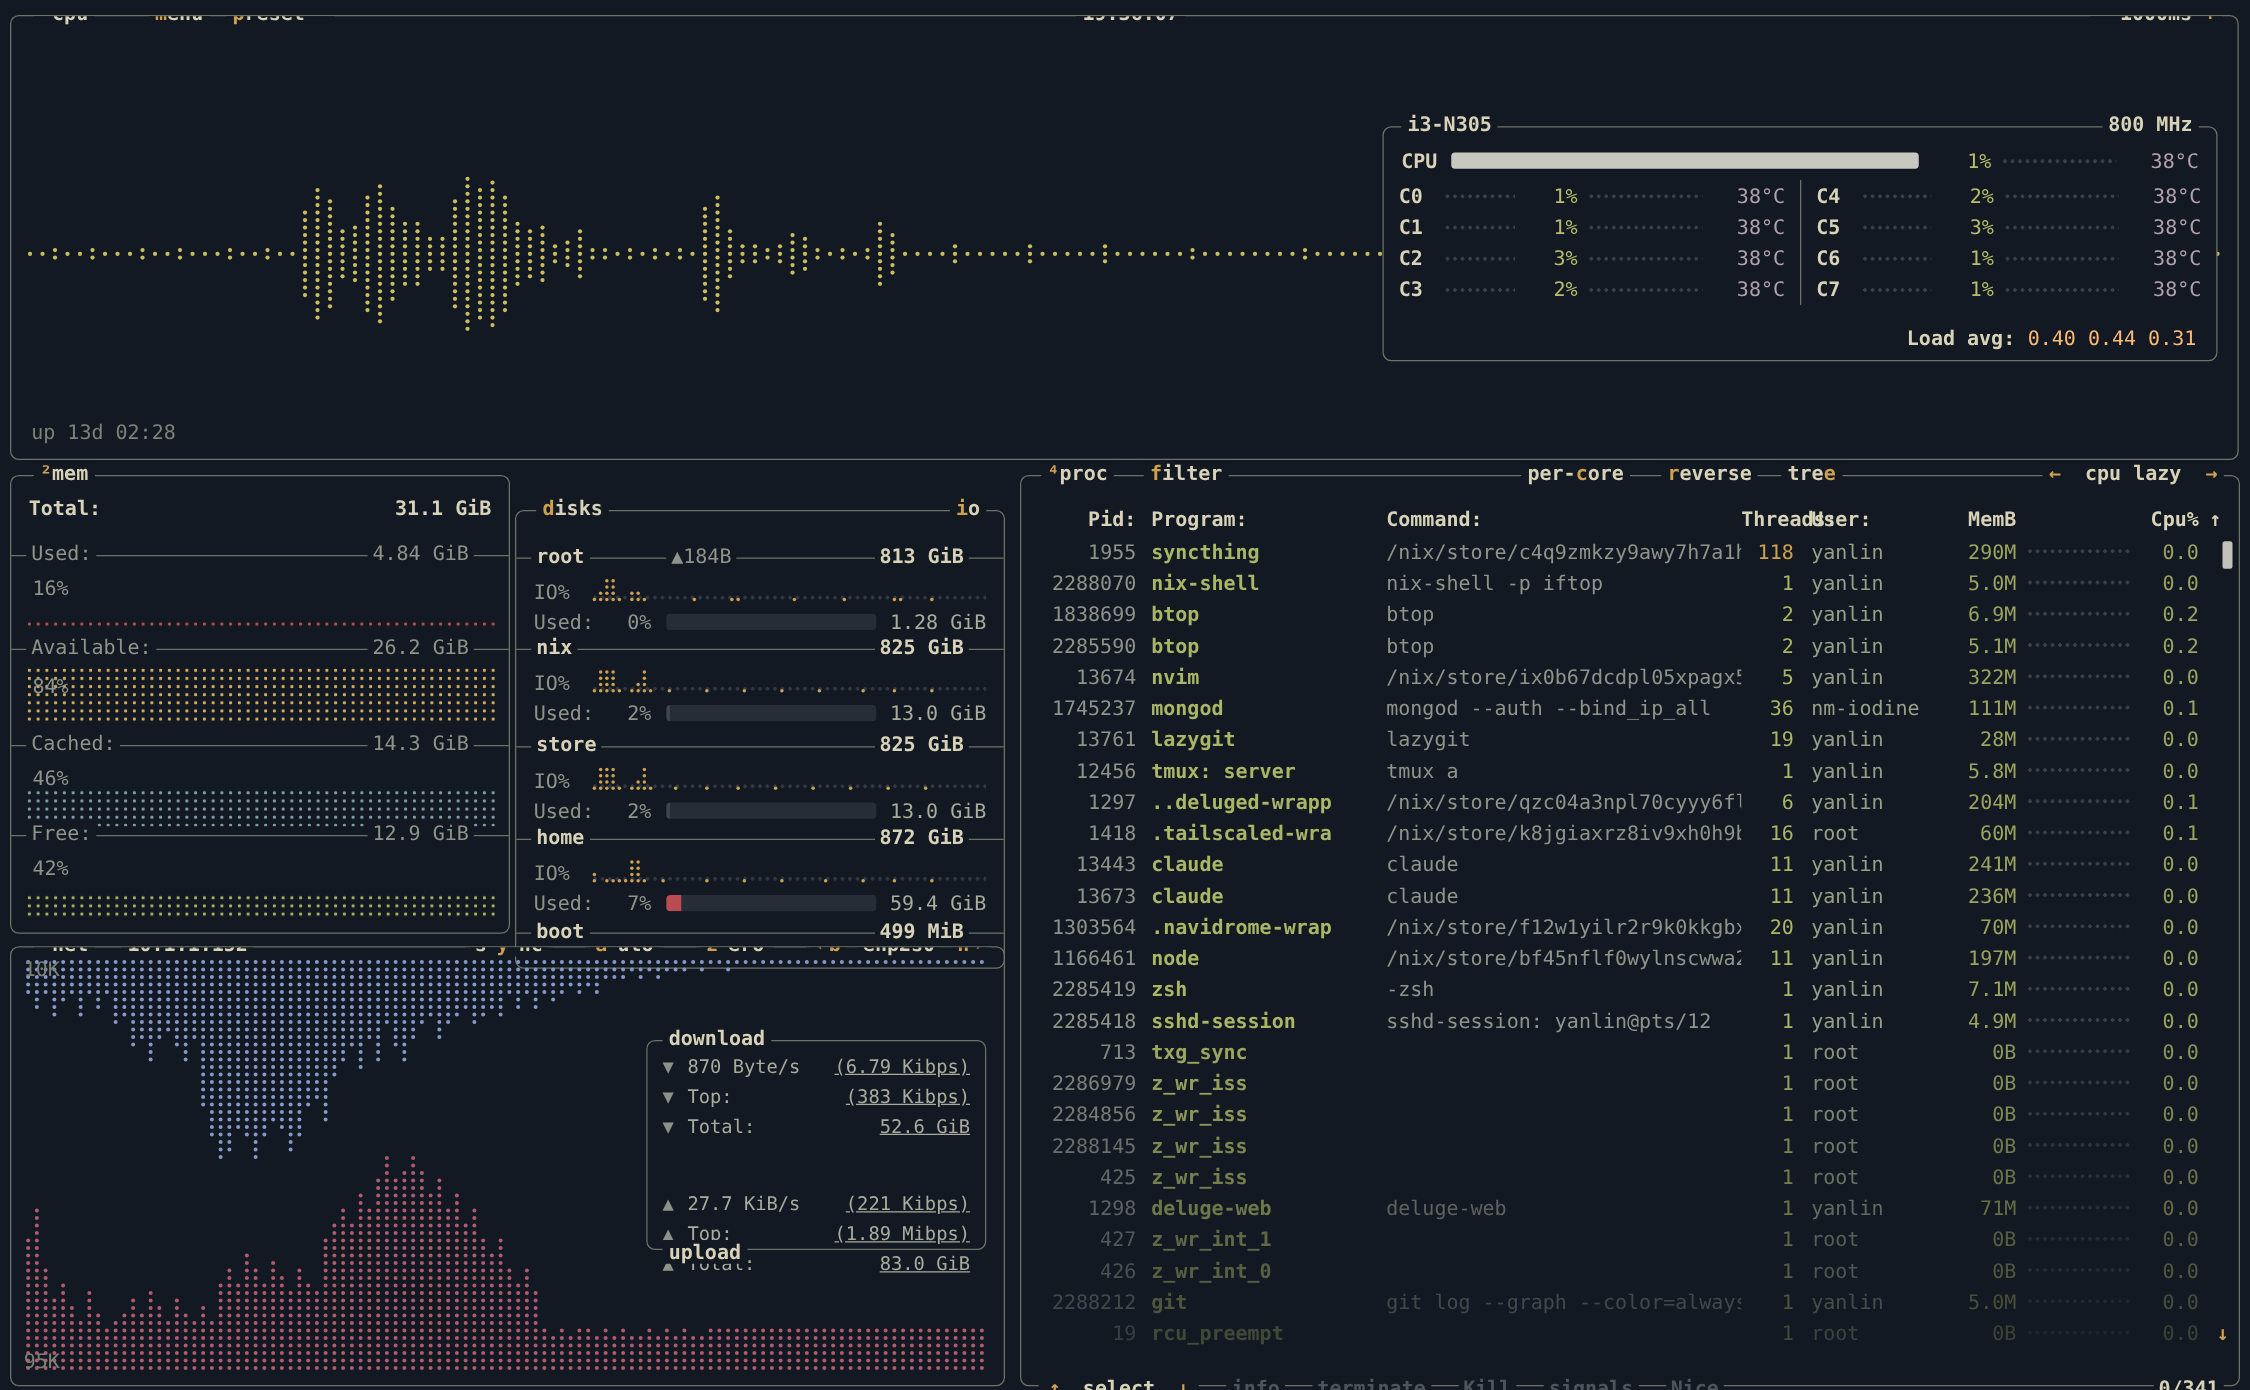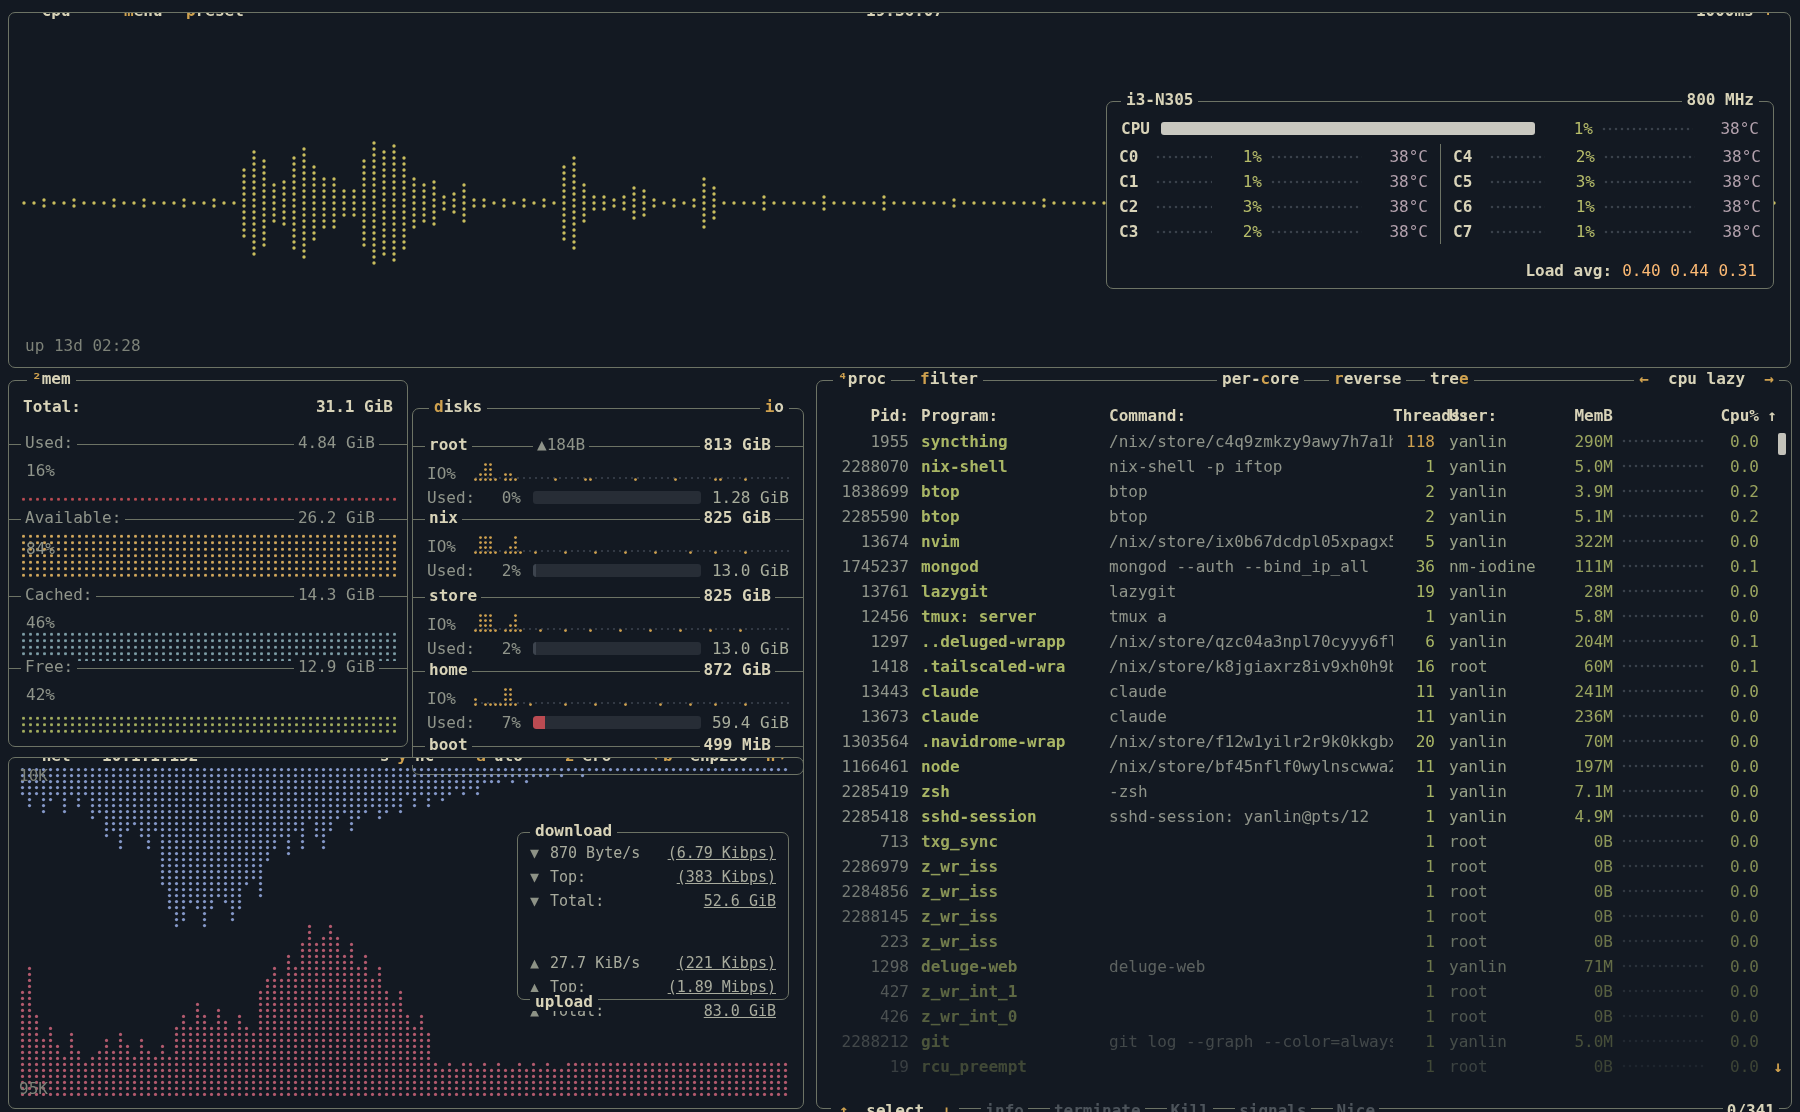--- a/index.html
+++ b/index.html
@@ -3084,21 +3084,21 @@
           <span class="c-dots dotline"></span>
           <span class="c-cpu">0.0</span>
           <span class="sortarrow"></span>
         </div>
         <div class="prow" style="opacity:1">
           <span class="c-pid">1838699</span>
           <span class="c-prog">btop</span>
           <span class="c-cmd">btop</span>
           <span class="c-thr">2</span>
           <span class="c-user">yanlin</span>
-          <span class="c-mem">3.9M</span>
+          <span class="c-mem">6.9M</span>
           <span class="c-dots dotline"></span>
           <span class="c-cpu">0.2</span>
           <span class="sortarrow"></span>
         </div>
         <div class="prow" style="opacity:1">
           <span class="c-pid">2285590</span>
           <span class="c-prog">btop</span>
           <span class="c-cmd">btop</span>
           <span class="c-thr">2</span>
           <span class="c-user">yanlin</span>
@@ -3277,21 +3277,21 @@
           <span class="c-prog">z_wr_iss</span>
           <span class="c-cmd"></span>
           <span class="c-thr">1</span>
           <span class="c-user">root</span>
           <span class="c-mem">0B</span>
           <span class="c-dots dotline"></span>
           <span class="c-cpu">0.0</span>
           <span class="sortarrow"></span>
         </div>
         <div class="prow" style="opacity:0.65">
-          <span class="c-pid">223</span>
+          <span class="c-pid">425</span>
           <span class="c-prog">z_wr_iss</span>
           <span class="c-cmd"></span>
           <span class="c-thr">1</span>
           <span class="c-user">root</span>
           <span class="c-mem">0B</span>
           <span class="c-dots dotline"></span>
           <span class="c-cpu">0.0</span>
           <span class="sortarrow"></span>
         </div>
         <div class="prow" style="opacity:0.6">

